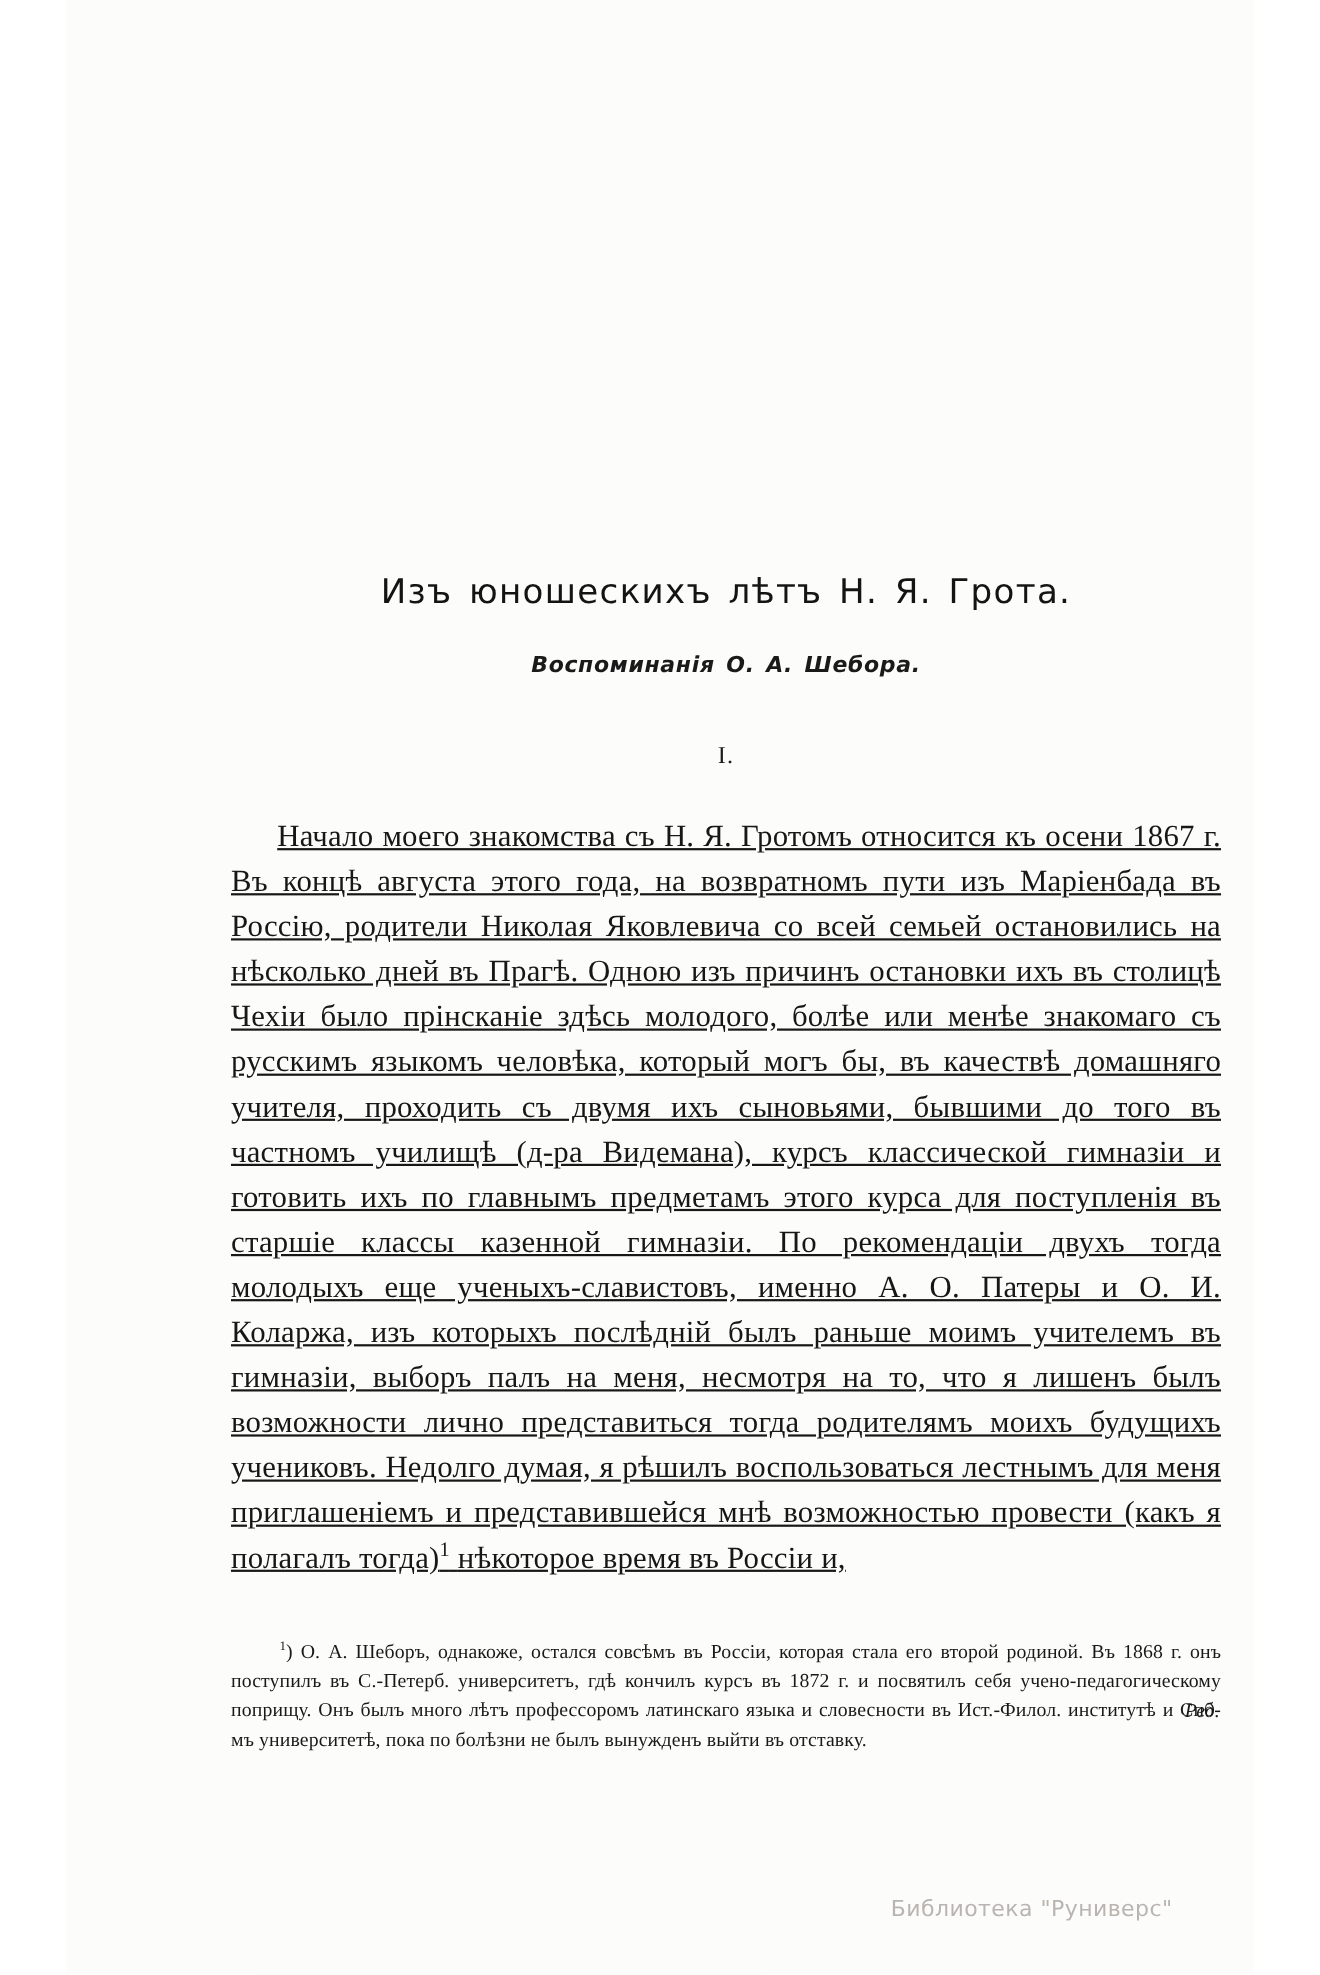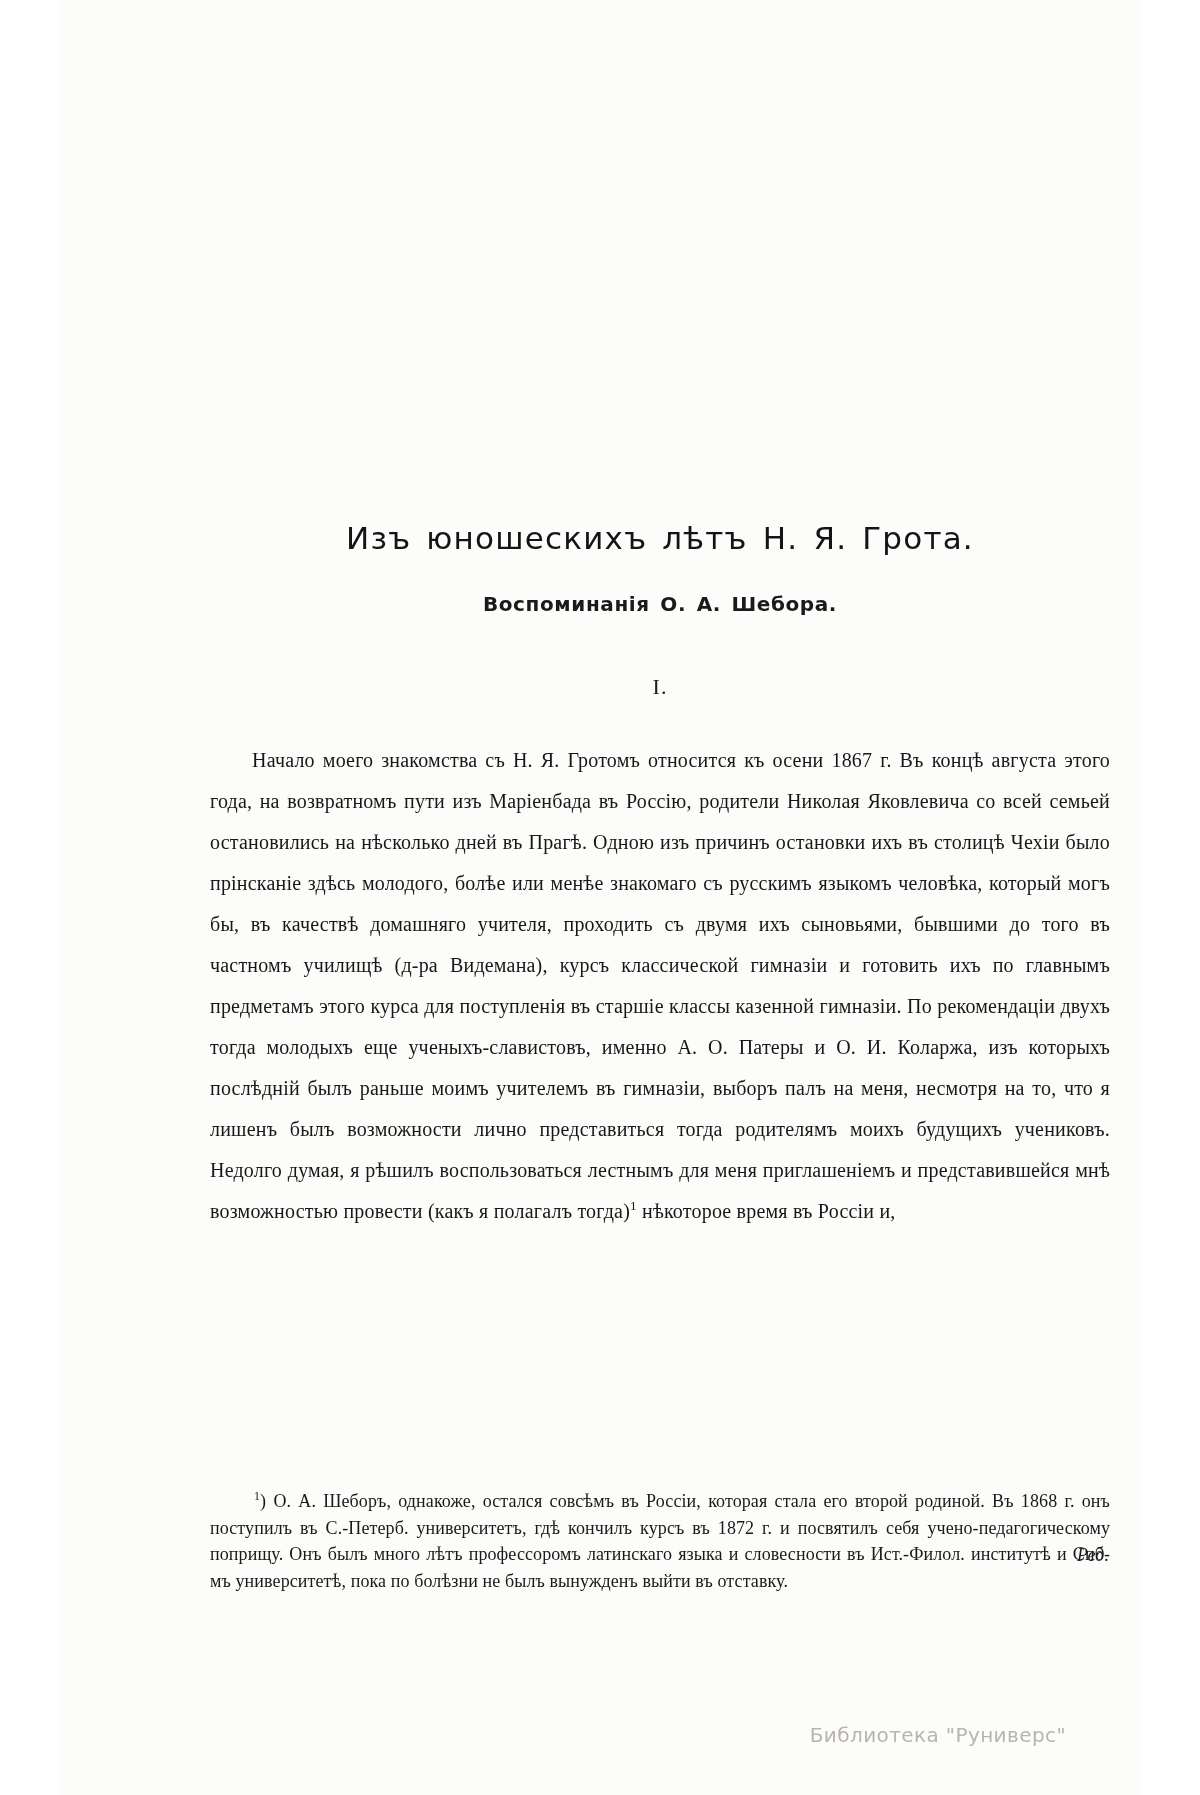--- a/index.html
+++ b/index.html
@@ -45,37 +45,39 @@
   }
   .doc-subtitle {
     font-family: "DejaVu Sans", sans-serif;
     font-size: 20px;
     font-weight: bold;
     letter-spacing: 0.6px;
     text-align: center;
     color: #1a1a1a;
     margin: 36px 0 0 0;
     word-spacing: 3px;
+    font-style: italic;
   }
   .section-number {
     font-family: "Liberation Serif", serif;
     font-size: 22px;
     text-align: center;
     margin: 58px 0 0 0;
     letter-spacing: 1px;
     color: #1b1b1b;
   }
   .body-text {
     margin: 40px 0 0 0;
-    font-size: 20px;
+    font-size: 28px;
     line-height: 41px;
     text-align: justify;
     text-align-last: left;
     color: #171717;
     letter-spacing: 0.2px;
+    text-decoration: underline;
   }
   .body-text .indent {
     display: inline-block;
     width: 42px;
   }
   .footnote-rule {
     position: absolute;
     left: 150px;
     top: 1472px;
     width: 0px;

